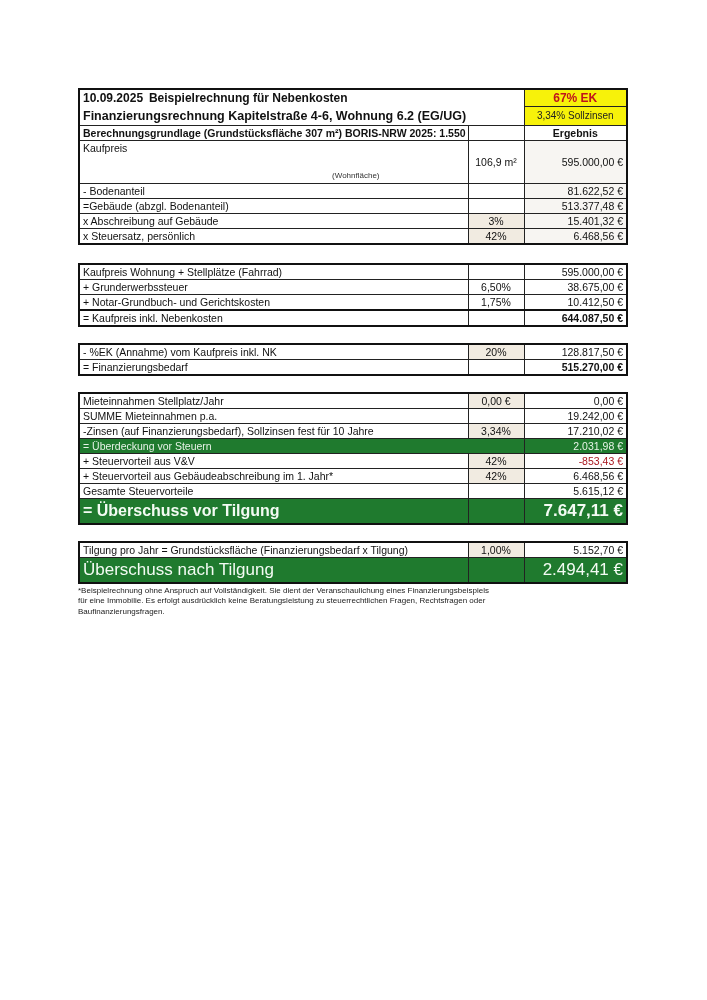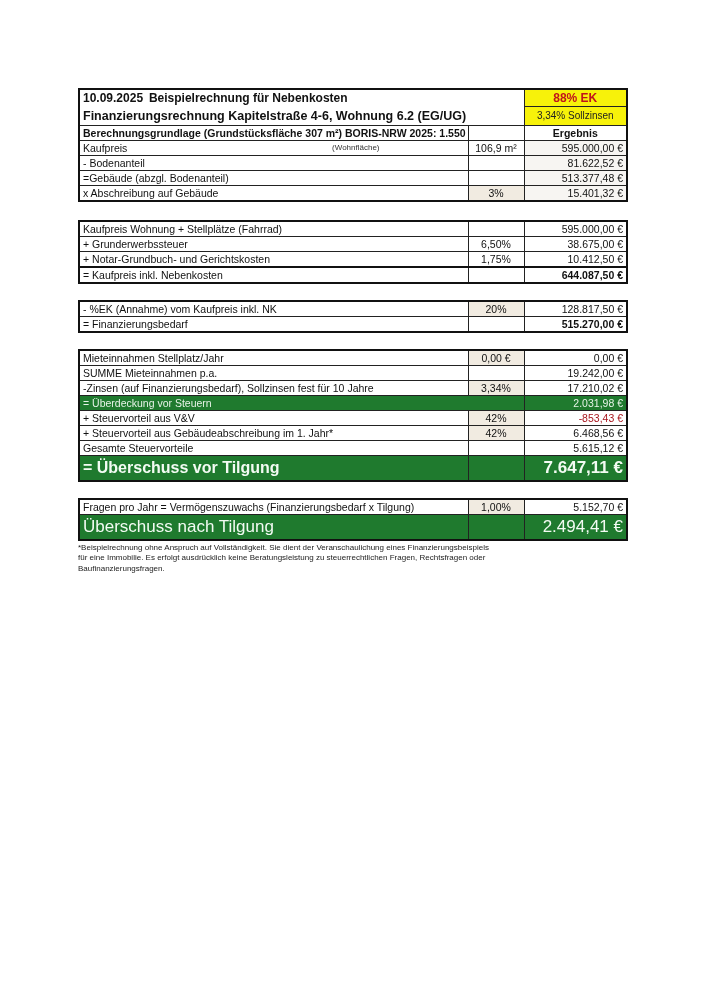--- a/index.html
+++ b/index.html
@@ -23,40 +23,40 @@
   .yellow { background: #f7f20a; text-align: center; }
   .ek { color: #c0141b; font-weight: bold; font-size: 12px; line-height: 16px; }
   .sz { font-size: 10px; line-height: 15px; color: #222; }
   .green { background: #1f7a2e; color: #e7f3e7; border-color: #222; }
   .big { font-size: 16px; font-weight: bold; height: 24px; line-height: 24px; color: #f3fbf3; }
   .big2 { font-size: 17px; height: 24px; line-height: 24px; color: #f3fbf3; }
   .neg { color: #a8161e; margin-left: 36px; }
   .date { font-size: 12px; font-weight: bold; }
   .title { font-size: 12.5px; font-weight: bold; }
   .note { font-size: 8px; line-height: 10.5px; color: #222; margin-top: 2px; width: 420px; }
-  .wf { float: right; font-size: 8px; margin-right: 85px; color: #333; }
+  .wf { float: right; font-size: 8px; margin-right: 85px; color: #333; margin-top: 28px; }
 </style>
 </head>
 <body>
 
 <div class="sheet">
 
   <table class="block">
     <colgroup>
         <col class="c1">
         <col class="c2">
         <col class="c3">
       </colgroup>
     <tbody>
         <tr>
       <td colspan="2" style="border-bottom:none;height:16px;">
         <span class="date">10.09.2025</span>&nbsp;
         <span class="date">Beispielrechnung für Nebenkosten</span>
       </td>
-      <td class="yellow"><span class="ek">88% EK</span></td>
+      <td class="yellow"><span class="ek">67% EK</span></td>
     </tr>
     <tr>
       <td colspan="2" style="border-top:none;height:18px;"><span class="title">Finanzierungsrechnung Kapitelstraße 4-6, Wohnung 6.2 (EG/UG)</span></td>
       <td class="yellow"><span class="sz">3,34% Sollzinsen</span></td>
     </tr>
     <tr>
       <td class="b">Berechnungsgrundlage (Grundstücksfläche 307 m²) BORIS-NRW 2025: 1.550 €</td>
       <td></td>
       <td class="c b">Ergebnis</td>
     </tr>
@@ -73,20 +73,25 @@
     <tr>
       <td>=Gebäude (abzgl. Bodenanteil)</td>
       <td class="c"></td>
       <td class="r resbg">513.377,48 €</td>
     </tr>
     <tr>
       <td>x Abschreibung auf Gebäude</td>
       <td class="c beige">3%</td>
       <td class="r resbg">15.401,32 €</td>
     </tr>
+    <tr>
+      <td>x Steuersatz, persönlich</td>
+      <td class="c beige">42%</td>
+      <td class="r resbg">6.468,56 €</td>
+    </tr>
   </tbody>
     </table>
 
   <div class="gap-s"></div>
 
   <table class="block">
     <colgroup>
         <col class="c1">
         <col class="c2">
         <col class="c3">
@@ -191,21 +196,21 @@
   <div class="gap"></div>
 
   <table class="block">
     <colgroup>
         <col class="c1">
         <col class="c2">
         <col class="c3">
       </colgroup>
     <tbody>
         <tr>
-      <td>Fragen pro Jahr = Vermögenszuwachs (Finanzierungsbedarf x Tilgung)</td>
+      <td>Tilgung pro Jahr = Grundstücksfläche (Finanzierungsbedarf x Tilgung)</td>
       <td class="c beige">1,00%</td>
       <td class="r">5.152,70 €</td>
     </tr>
     <tr>
       <td class="green big2">Überschuss nach Tilgung</td>
       <td class="green"></td>
       <td class="r green big2">2.494,41 €</td>
     </tr>
   </tbody>
     </table>

